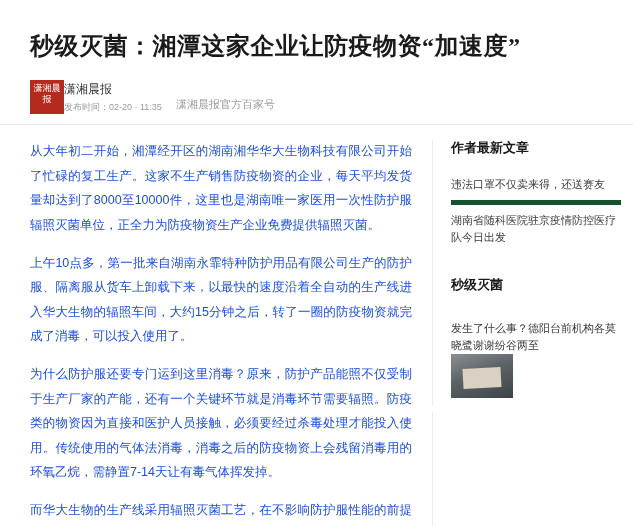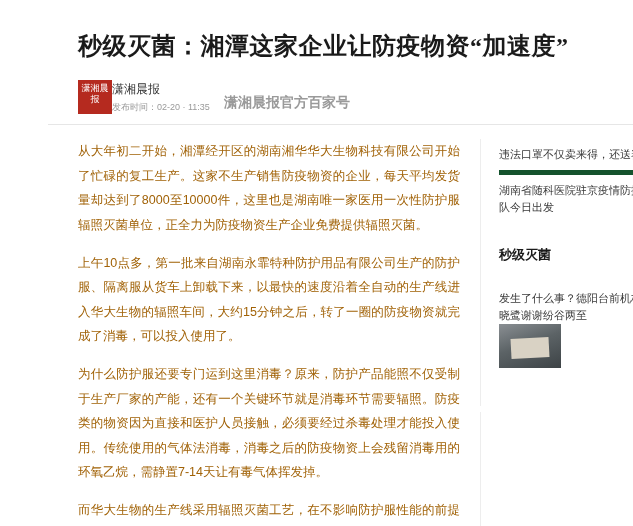--- a/index.html
+++ b/index.html
@@ -12,21 +12,20 @@
     background: #ffffff;
     font-family: "Liberation Sans", sans-serif;
     overflow: hidden;
   }
   .page {
     position: relative;
     width: 633px;
     height: 412px;
     background: #ffffff;
     box-sizing: border-box;
-    padding-left: 48px;
   }
   .top-strip {
     height: 22px;
     background: #ffffff;
   }
   .article-head {
     padding: 8px 30px 0 30px;
   }
   .headline {
     font-size: 24px;
@@ -64,45 +63,44 @@
   }
   .byline-name {
     font-size: 12px;
     color: #333333;
   }
   .byline-meta {
     font-size: 9px;
     color: #9a9a9a;
   }
   .byline-source {
-    font-size: 14px;
+    font-size: 11px;
     color: #9a9a9a;
     margin-left: 14px;
     align-self: flex-end;
     padding-bottom: 2px;
-    font-weight: bold;
   }
   .divider {
     border: none;
     border-top: 1px solid #e6e6e6;
     margin: 0 0 0 0;
   }
   .content-wrap {
     display: flex;
     padding: 14px 30px 0 30px;
     gap: 20px;
   }
   .main-col {
     width: 382px;
     flex: 0 0 382px;
   }
   .main-col p {
     font-size: 12.5px;
     line-height: 1.95;
-    color: #a16207;
+    color: #1d4ed8;
     margin: 0 0 14px 0;
     text-align: justify;
     font-family: "Liberation Sans", sans-serif;
   }
   .side-col {
     width: 170px;
     flex: 0 0 170px;
     border-left: 1px solid #ededed;
     padding-left: 18px;
   }
@@ -191,20 +189,21 @@
   <div class="content-wrap">
     <div class="main-col">
       <p>从大年初二开始，湘潭经开区的湖南湘华华大生物科技有限公司开始了忙碌的复工生产。这家不生产销售防疫物资的企业，每天平均发货量却达到了8000至10000件，这里也是湖南唯一家医用一次性防护服辐照灭菌单位，正全力为防疫物资生产企业免费提供辐照灭菌。</p>
       <p>上午10点多，第一批来自湖南永霏特种防护用品有限公司生产的防护服、隔离服从货车上卸载下来，以最快的速度沿着全自动的生产线进入华大生物的辐照车间，大约15分钟之后，转了一圈的防疫物资就完成了消毒，可以投入使用了。</p>
       <p>为什么防护服还要专门运到这里消毒？原来，防护产品能照不仅受制于生产厂家的产能，还有一个关键环节就是消毒环节需要辐照。防疫类的物资因为直接和医护人员接触，必须要经过杀毒处理才能投入使用。传统使用的气体法消毒，消毒之后的防疫物资上会残留消毒用的环氧乙烷，需静置7-14天让有毒气体挥发掉。</p>
       <p>而华大生物的生产线采用辐照灭菌工艺，在不影响防护服性能的前提下，可以达到秒级灭菌，经过处理的防疫物资即可投入使用，大大缩短了防疫物资的供应周期。</p>
 
     </div>
 
     <div class="side-col">
+      <div class="side-title">作者最新文章</div>
       <ul class="side-list">
         <li>违法口罩不仅卖来得，还送赛友</li>
         <li>湖南省随科医院驻京疫情防控医疗队今日出发</li>
       </ul>
 
       <div class="side-title">秒级灭菌</div>
       <div class="related-item">
         <span class="related-text">发生了什么事？德阳台前机构各莫晓鹭谢谢纷谷两至</span>
       </div>
       <div class="related-thumb"></div>

